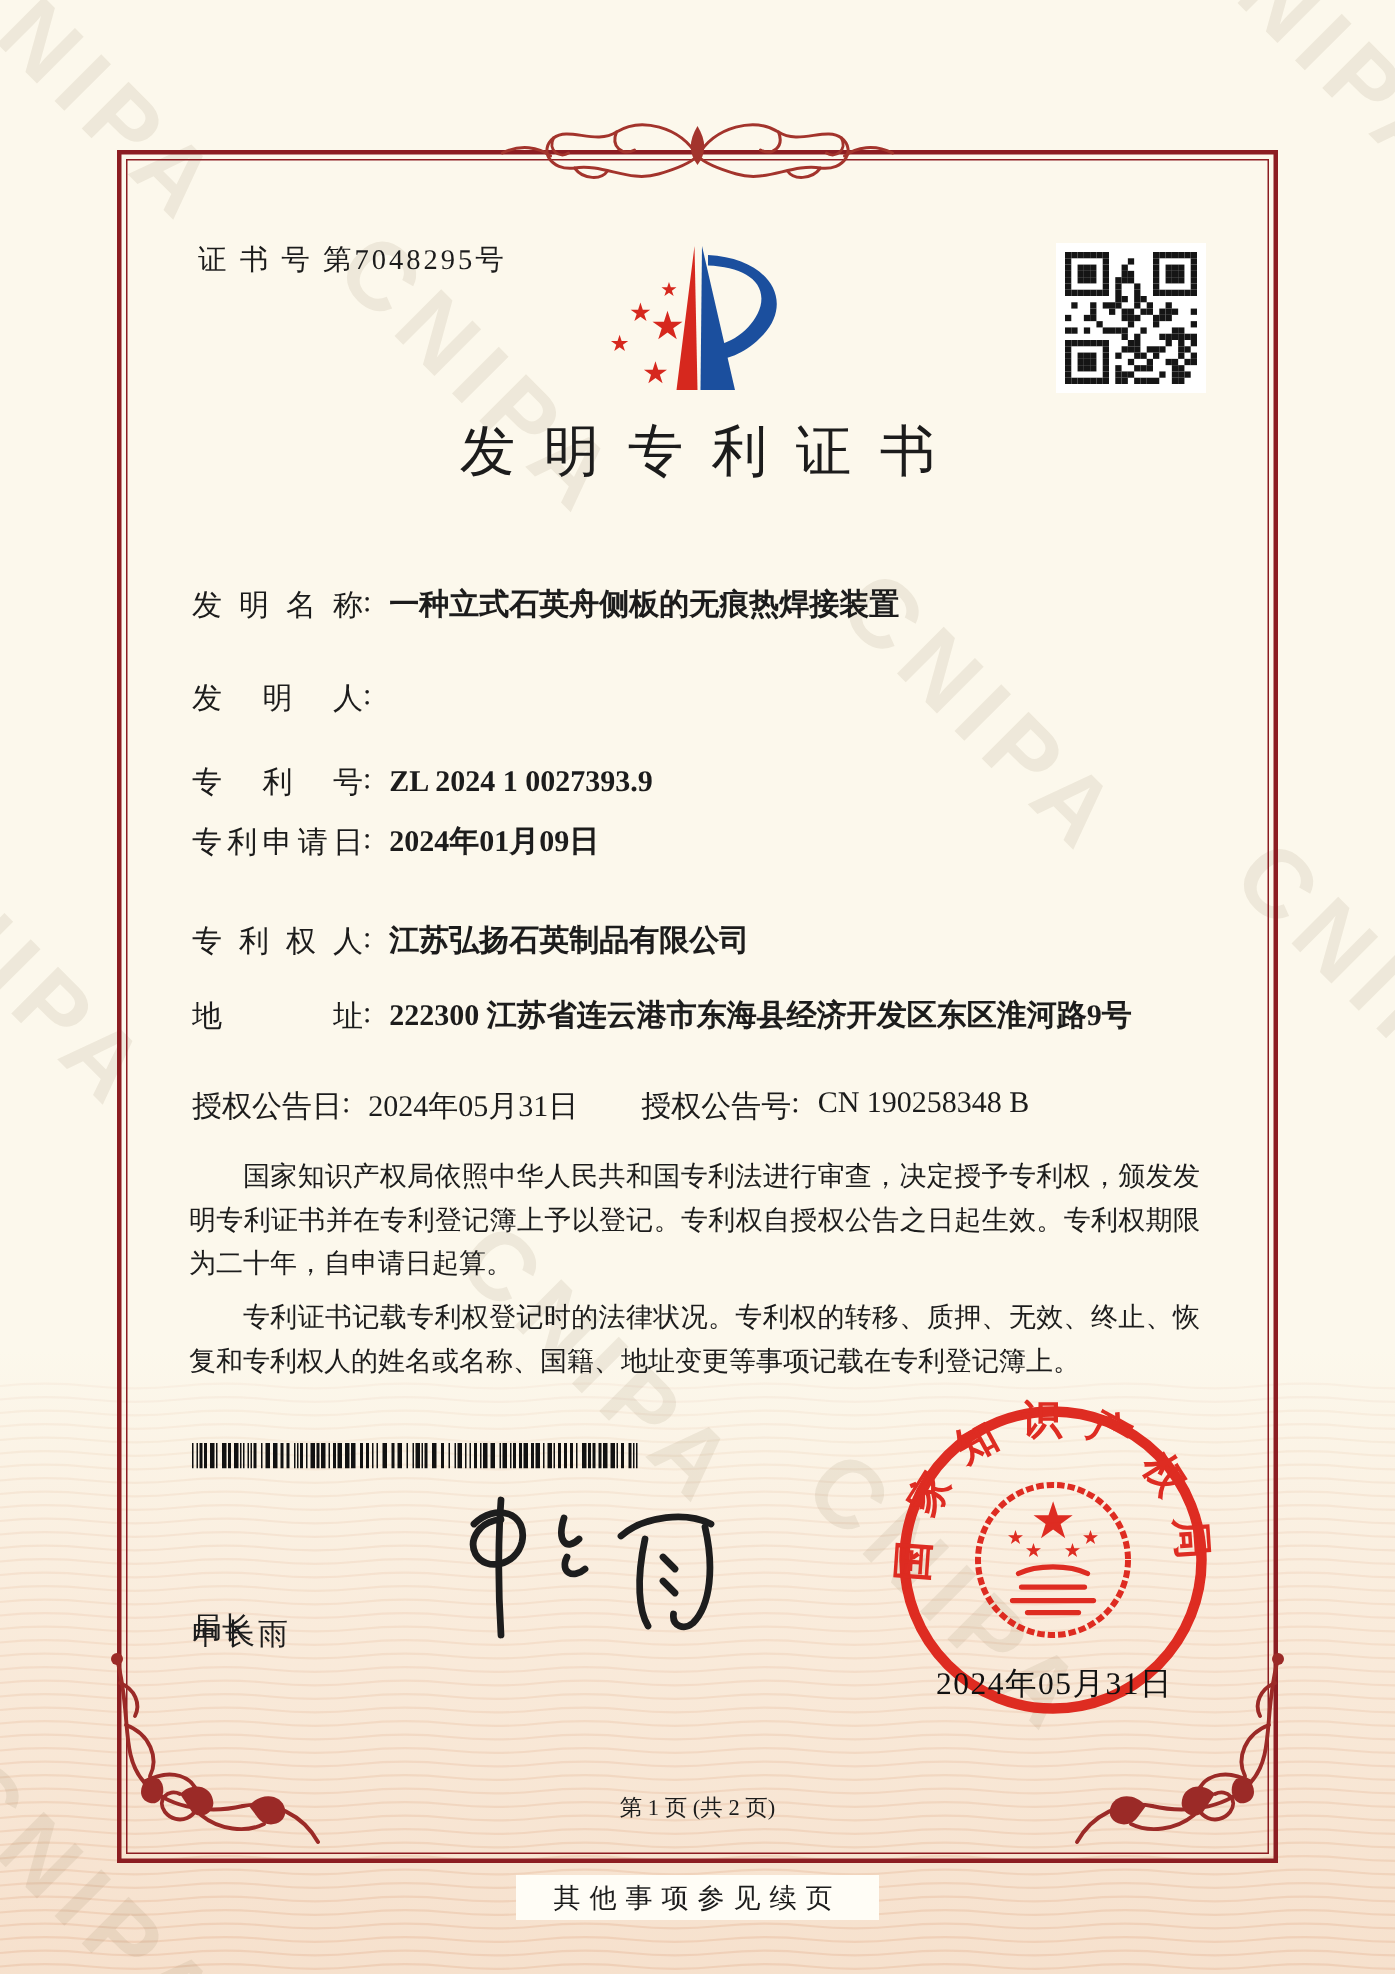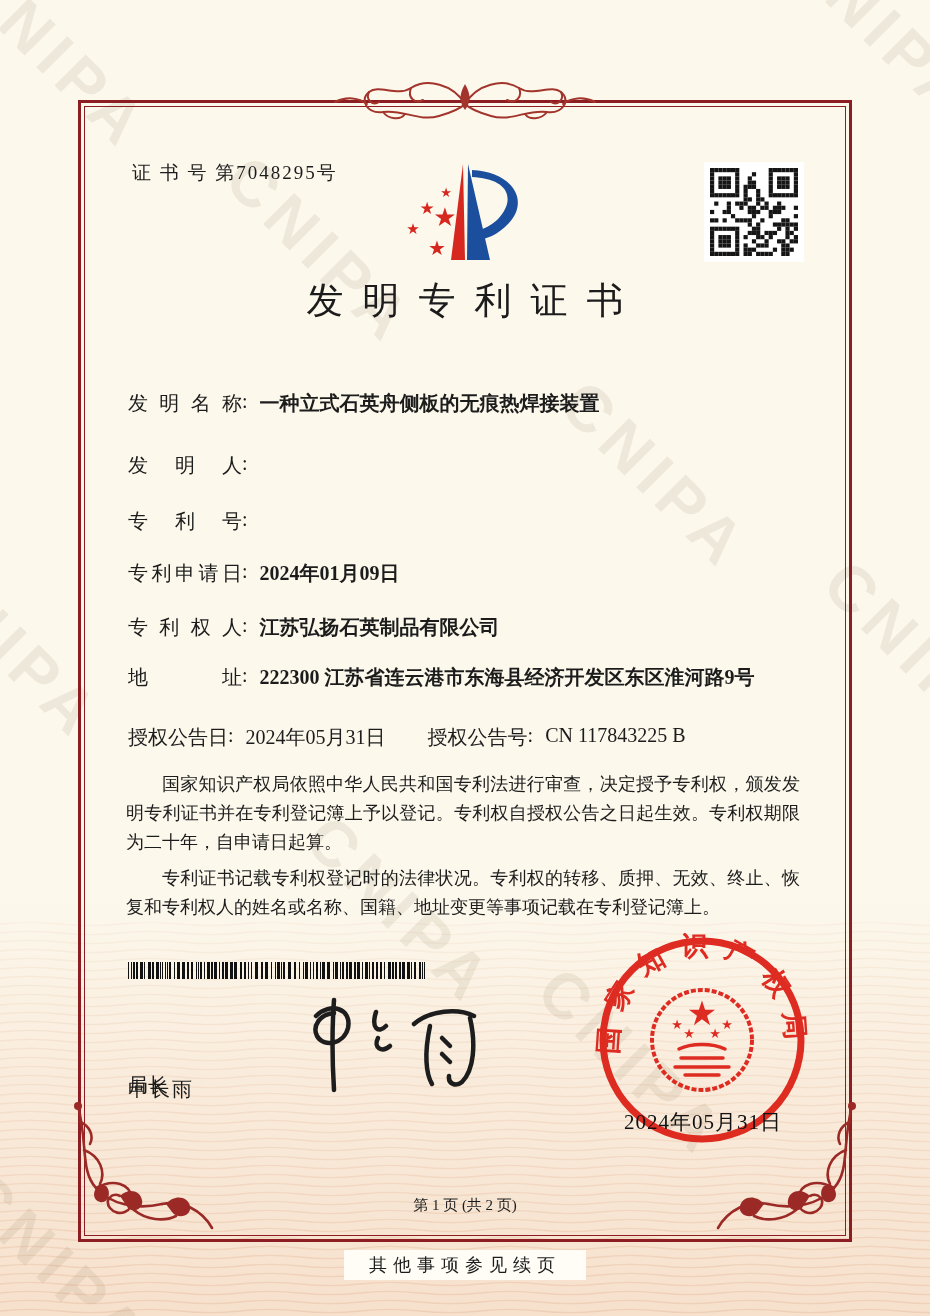--- a/index.html
+++ b/index.html
@@ -401,22 +401,23 @@
       <span class="fcolon">:</span>
     <span class="fvalue">一种立式石英舟侧板的无痕热焊接装置</span>
   </div>
   <div class="frow" style="top:452px">
     <span class="flabel">发明人</span>
       <span class="fcolon">:</span>
   </div>
   <div class="frow" style="top:508px">
     <span class="flabel">专利号</span>
       <span class="fcolon">:</span>
-  </div>
-  <div class="frow" style="top:560px">
+    <span class="fvalue">ZL 2024 1 0027393.9</span>
+  </div>
+  <div class="frow" style="top:548px">
     <span class="flabel">专利申请日</span>
       <span class="fcolon">:</span>
     <span class="fvalue">2024年01月09日</span>
   </div>
   <div class="frow" style="top:614px">
     <span class="flabel">专利权人</span>
       <span class="fcolon">:</span>
     <span class="fvalue">江苏弘扬石英制品有限公司</span>
   </div>
   <div class="frow" style="top:664px">
@@ -424,21 +425,21 @@
       <span class="fcolon">:</span>
     <span class="fvalue addr">222300 江苏省连云港市东海县经济开发区东区淮河路9号</span>
   </div>
   <div class="frow" style="top:724px">
     <span>授权公告日</span>
       <span class="fcolon">:</span>
     <span>2024年05月31日</span>
     <span class="grant2">
       <span>授权公告号</span>
         <span class="fcolon">:</span>
-      <span>CN 117843225 B</span>
+      <span>CN 190258348 B</span>
     </span>
   </div>
 
   <div class="paras">
     <p>国家知识产权局依照中华人民共和国专利法进行审查，决定授予专利权，颁发发明专利证书并在专利登记簿上予以登记。专利权自授权公告之日起生效。专利权期限为二十年，自申请日起算。</p>
     <p>专利证书记载专利权登记时的法律状况。专利权的转移、质押、无效、终止、恢复和专利权人的姓名或名称、国籍、地址变更等事项记载在专利登记簿上。</p>
   </div>
 
   <svg id="barcode" width="302" height="17">
       <rect x="0" y="0" width="1" height="17" fill="#111"></rect>

